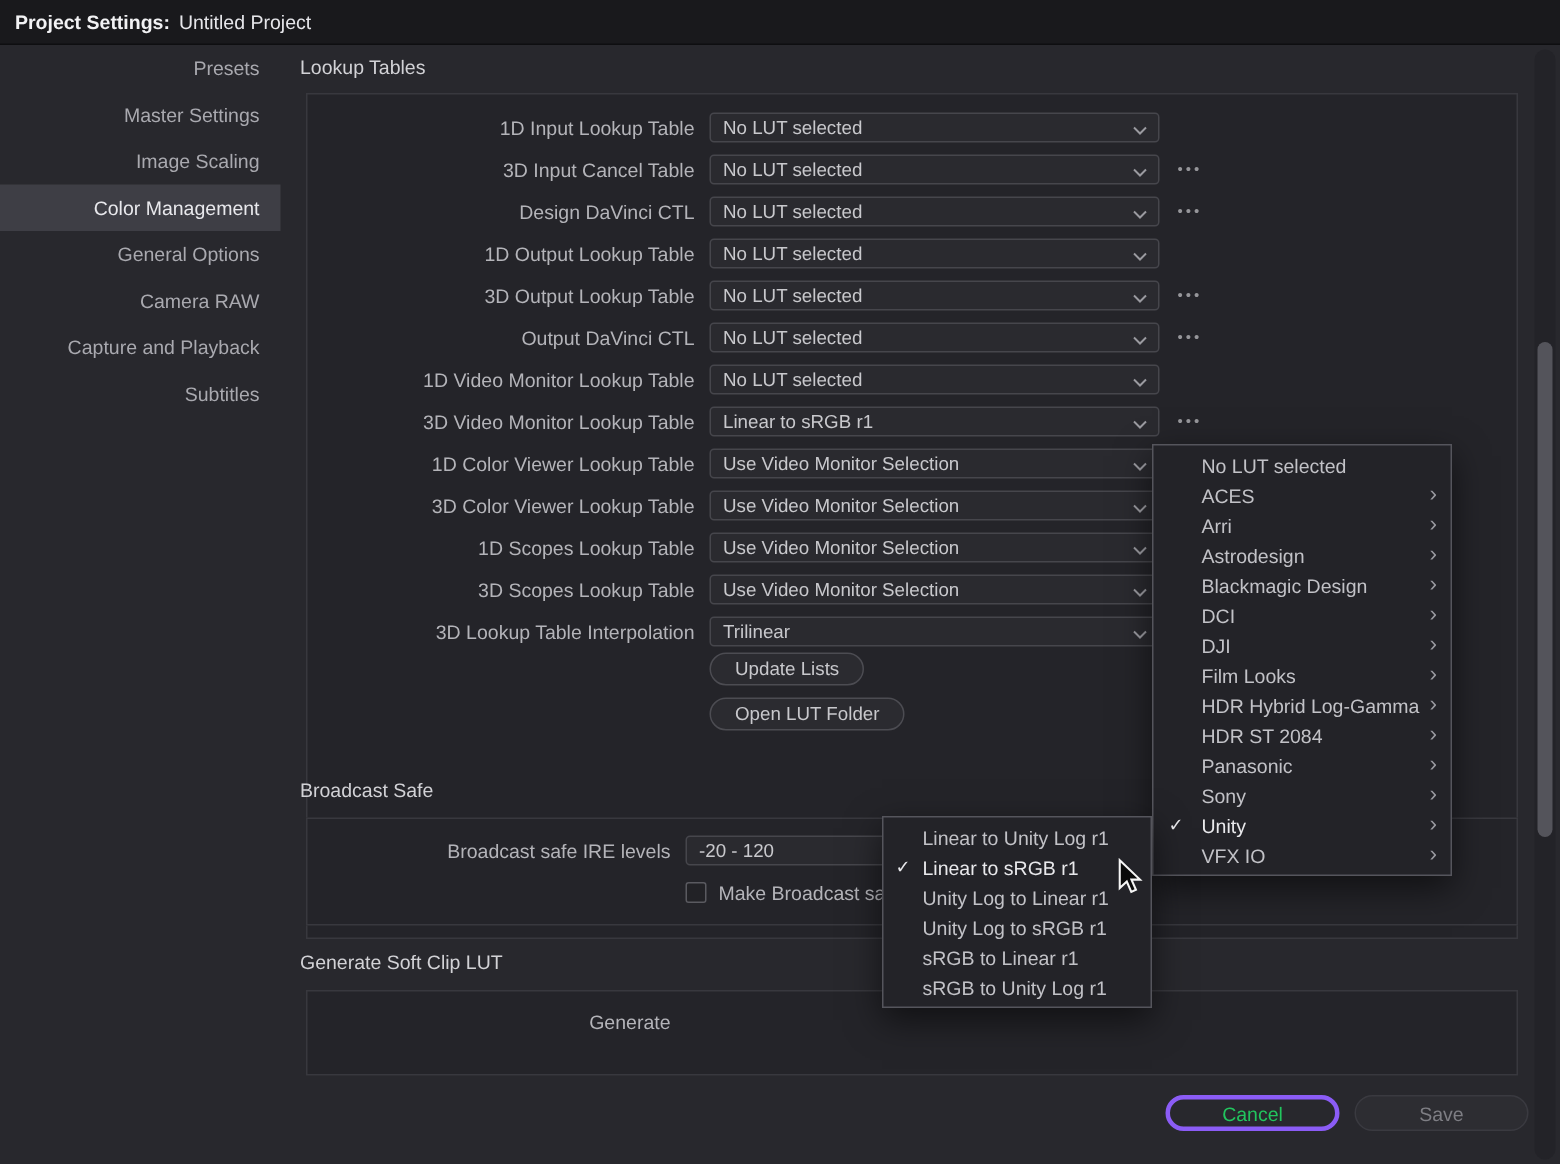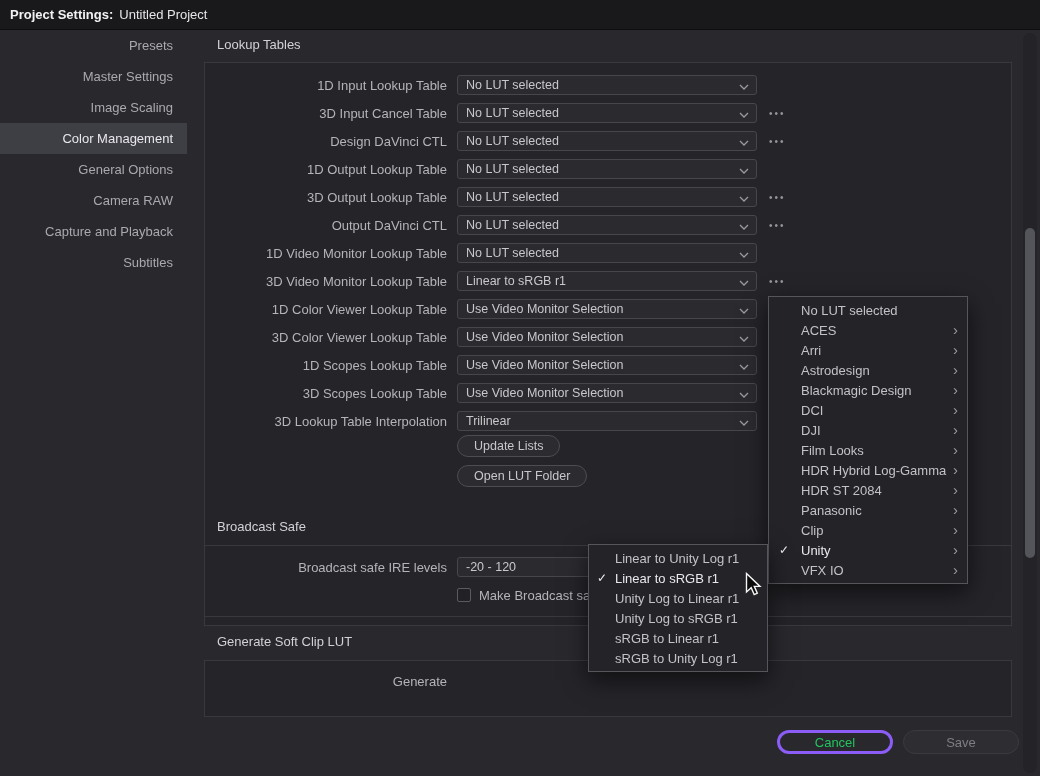--- a/index.html
+++ b/index.html
@@ -14,26 +14,26 @@
     background:#19191c; border-bottom:1px solid #0e0e10;
     display:flex; align-items:center; padding:0 10px; gap:6px;text-align:right; }
   .tb-label { font-weight:bold; color:#f2f2f4; }
   .tb-project { color:#e6e6ea; }
   
   .sidebar { position:absolute; left:0; top:30px; width:187px; }
   .side-item { height:31px; display:flex; align-items:center; justify-content:flex-end;
     padding-right:14px; color:#a9a9af; }
   .side-item.selected { background:#3e3e45; color:#e8e8ec; }
   
-  .sec-title { position:absolute; left:217px; color:#d2d2d6; }
+  .sec-title { position:absolute; left:200px; color:#d2d2d6; }
   #lt-title { top:37px; } #bs-title { top:519px; } #sc-title { top:634px; }
   
   .panel { position:absolute; left:204px; width:808px;
     background:#242429; border:1px solid #38383e; }
-  #lt-panel { top:62px; height:564px; }
+  #lt-panel { top:62px; height:564px;padding-left:16px; }
   #bs-panel { top:545px; height:72px; padding-top:7px; }
   #sc-panel { top:660px; height:57px; padding-top:11px; }
   
   .lt-rows { padding-top:8px; }
   .lt-row { height:28px; display:flex; align-items:center; }
   .row-label { width:242px; text-align:right; color:#b4b4b9; flex:none; white-space:nowrap; }
   .dropdown { margin-left:10px; width:300px; height:20px; background:#2a2a2f;
     border:1px solid #46464c; border-radius:3px; display:flex; align-items:center;
     position:relative; flex:none; }
   .dd-value { padding-left:8px; font-size:12.5px; color:#c8c8cc; white-space:nowrap; overflow:hidden; }
@@ -351,21 +351,21 @@
         <span class="mi-label">HDR ST 2084</span>
         <span class="mi-chevron">›</span>
       </div>
       <div class="menu-item has-submenu">
 
         <span class="mi-label">Panasonic</span>
         <span class="mi-chevron">›</span>
       </div>
       <div class="menu-item has-submenu">
 
-        <span class="mi-label">Clip</span>
+        <span class="mi-label">Sony</span>
         <span class="mi-chevron">›</span>
       </div>
       <div class="menu-item checked has-submenu">
         <span class="check">✓</span>
         <span class="mi-label">Unity</span>
         <span class="mi-chevron">›</span>
       </div>
       <div class="menu-item has-submenu">
 
         <span class="mi-label">VFX IO</span>

